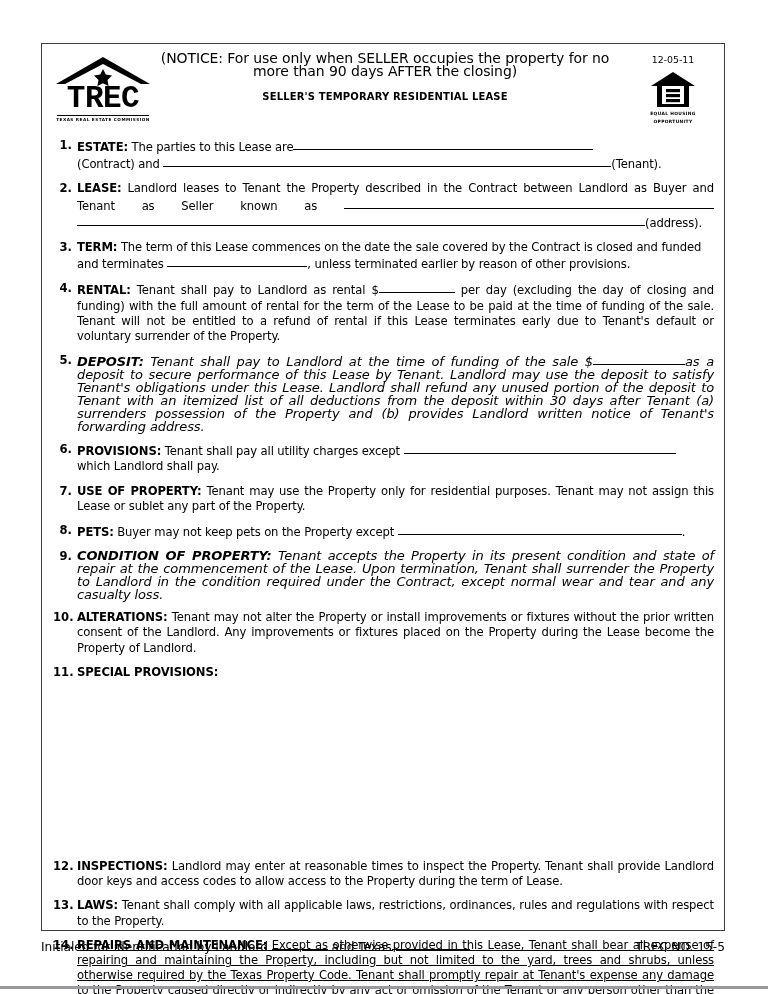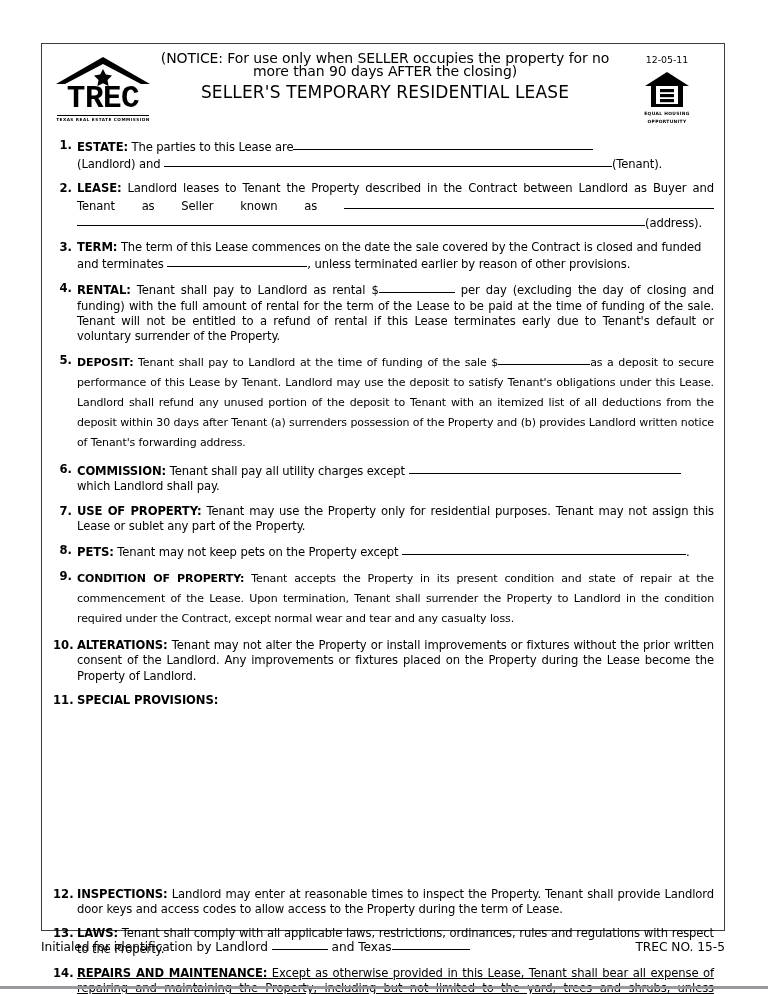--- a/index.html
+++ b/index.html
@@ -97,29 +97,29 @@
     line-height: 15px;
     letter-spacing: -0.05px;
   }
   .notice {
     font-size: 14px;
     line-height: 13px;
     letter-spacing: -0.1px;
     margin-top: 0px;
   }
   .doc-title {
-    font-size: 17px;
-    font-weight: normal;
+    font-size: 10px;
+    font-weight: bold;
     letter-spacing: 0.15px;
-    margin-top: 4px;
+    margin-top: 13px;
   }
 
   .header-right {
     position: absolute;
-    right: 8px;
+    right: 2px;
     top: 4px;
     width: 78px;
     text-align: center;
   }
   .form-date {
     font-size: 9.4px;
     line-height: 12px;
   }
   .eho-icon {
     display: block;
@@ -157,22 +157,23 @@
     font-size: 11.6px;
     line-height: 15.2px;
     text-align: justify;
     letter-spacing: -0.12px;
   }
   .clause-body.nojust { text-align: left; }
   .clause-body .lbl {
     font-weight: bold;
   }
   .clause-body.small {
-    font-size: 11px;
-    line-height: 20px;
+    font-size: 13px;
+    line-height: 13px;
+    font-style: italic;
   }
   .clause-body.uline {
     text-decoration: underline;
   }
   .clause-body.uline .lbl {
     text-decoration: none;
   }
 
   
   .fill {
@@ -250,21 +251,21 @@
         <div class="eho-text">EQUAL HOUSING</div>
         <div class="eho-text">OPPORTUNITY</div>
       </div>
 
     </div>
 
     <div class="clauses">
 
       <div class="clause">
         <div class="clause-num">1.</div>
-        <div class="clause-body nojust"><span class="lbl">ESTATE:</span><span>  The parties to this Lease are</span><span class="fill" style="width:300px"></span><br><span>(Landlord) and </span><span class="fill" style="width:448px"></span><span>(Tenant).</span></div>
+        <div class="clause-body nojust"><span class="lbl">ESTATE:</span><span>  The parties to this Lease are</span><span class="fill" style="width:300px"></span><br><span>(Contract) and </span><span class="fill" style="width:448px"></span><span>(Tenant).</span></div>
       </div>
 
       <div class="clause">
         <div class="clause-num">2.</div>
         <div class="clause-body"><span class="lbl">LEASE:</span><span> Landlord leases to Tenant the Property described in the Contract between Landlord as Buyer and Tenant as Seller known as </span><span class="fill" style="width:370px"></span><span class="fill" style="width:568px"></span><span>(address).</span></div>
       </div>
 
       <div class="clause">
         <div class="clause-num">3.</div>
         <div class="clause-body nojust"><span class="lbl">TERM:</span><span> The term of this Lease commences on the date the sale covered by the Contract is closed and funded and terminates </span><span class="fill" style="width:140px"></span><span>, unless terminated earlier by reason of other provisions.</span></div>
@@ -275,31 +276,31 @@
         <div class="clause-body"><span class="lbl">RENTAL:</span><span>  Tenant shall pay to Landlord as rental $</span><span class="fill" style="width:76px"></span><span> per day (excluding the day of closing and funding) with the full amount of rental for the term of the Lease to be paid at the time of funding of the sale. Tenant will not be entitled to a refund of rental if this Lease terminates early due to Tenant's default or voluntary surrender of the Property.</span></div>
       </div>
 
       <div class="clause">
         <div class="clause-num">5.</div>
         <div class="clause-body small"><span class="lbl">DEPOSIT:</span><span> Tenant shall pay to Landlord at the time of funding of the sale $</span><span class="fill" style="width:92px"></span><span>as a deposit to secure performance of this Lease by Tenant. Landlord may use the deposit to satisfy Tenant's obligations under this Lease. Landlord shall refund any unused portion of the deposit to Tenant with an itemized list of all deductions from the deposit within 30 days after Tenant (a) surrenders possession of the Property and (b) provides Landlord written notice of Tenant's forwarding address.</span></div>
       </div>
 
       <div class="clause">
         <div class="clause-num">6.</div>
-        <div class="clause-body nojust"><span class="lbl">COMMISSION:</span><span> Tenant shall pay all utility charges except </span><span class="fill" style="width:272px"></span><br><span>which Landlord shall pay.</span></div>
+        <div class="clause-body nojust"><span class="lbl">PROVISIONS:</span><span> Tenant shall pay all utility charges except </span><span class="fill" style="width:272px"></span><br><span>which Landlord shall pay.</span></div>
       </div>
 
       <div class="clause">
         <div class="clause-num">7.</div>
         <div class="clause-body"><span class="lbl">USE OF PROPERTY:</span><span> Tenant may use the Property only for residential purposes. Tenant may not assign this Lease or sublet any part of the Property.</span></div>
       </div>
 
       <div class="clause">
         <div class="clause-num">8.</div>
-        <div class="clause-body nojust"><span class="lbl">PETS:</span><span> Tenant may not keep pets on the Property except </span><span class="fill" style="width:284px"></span><span>.</span></div>
+        <div class="clause-body nojust"><span class="lbl">PETS:</span><span> Buyer may not keep pets on the Property except </span><span class="fill" style="width:284px"></span><span>.</span></div>
       </div>
 
       <div class="clause">
         <div class="clause-num">9.</div>
         <div class="clause-body small"><span class="lbl">CONDITION OF PROPERTY:</span><span> Tenant accepts the Property in its present condition and state of repair at the commencement of the Lease. Upon termination, Tenant shall surrender the Property to Landlord in the condition required under the Contract, except normal wear and tear and any casualty loss.</span></div>
       </div>
 
       <div class="clause">
         <div class="clause-num">10.</div>
         <div class="clause-body"><span class="lbl">ALTERATIONS:</span><span> Tenant may not alter the Property or install improvements or fixtures without the prior written consent of the Landlord. Any improvements or fixtures placed on the Property during the Lease become the Property of Landlord.</span></div>

